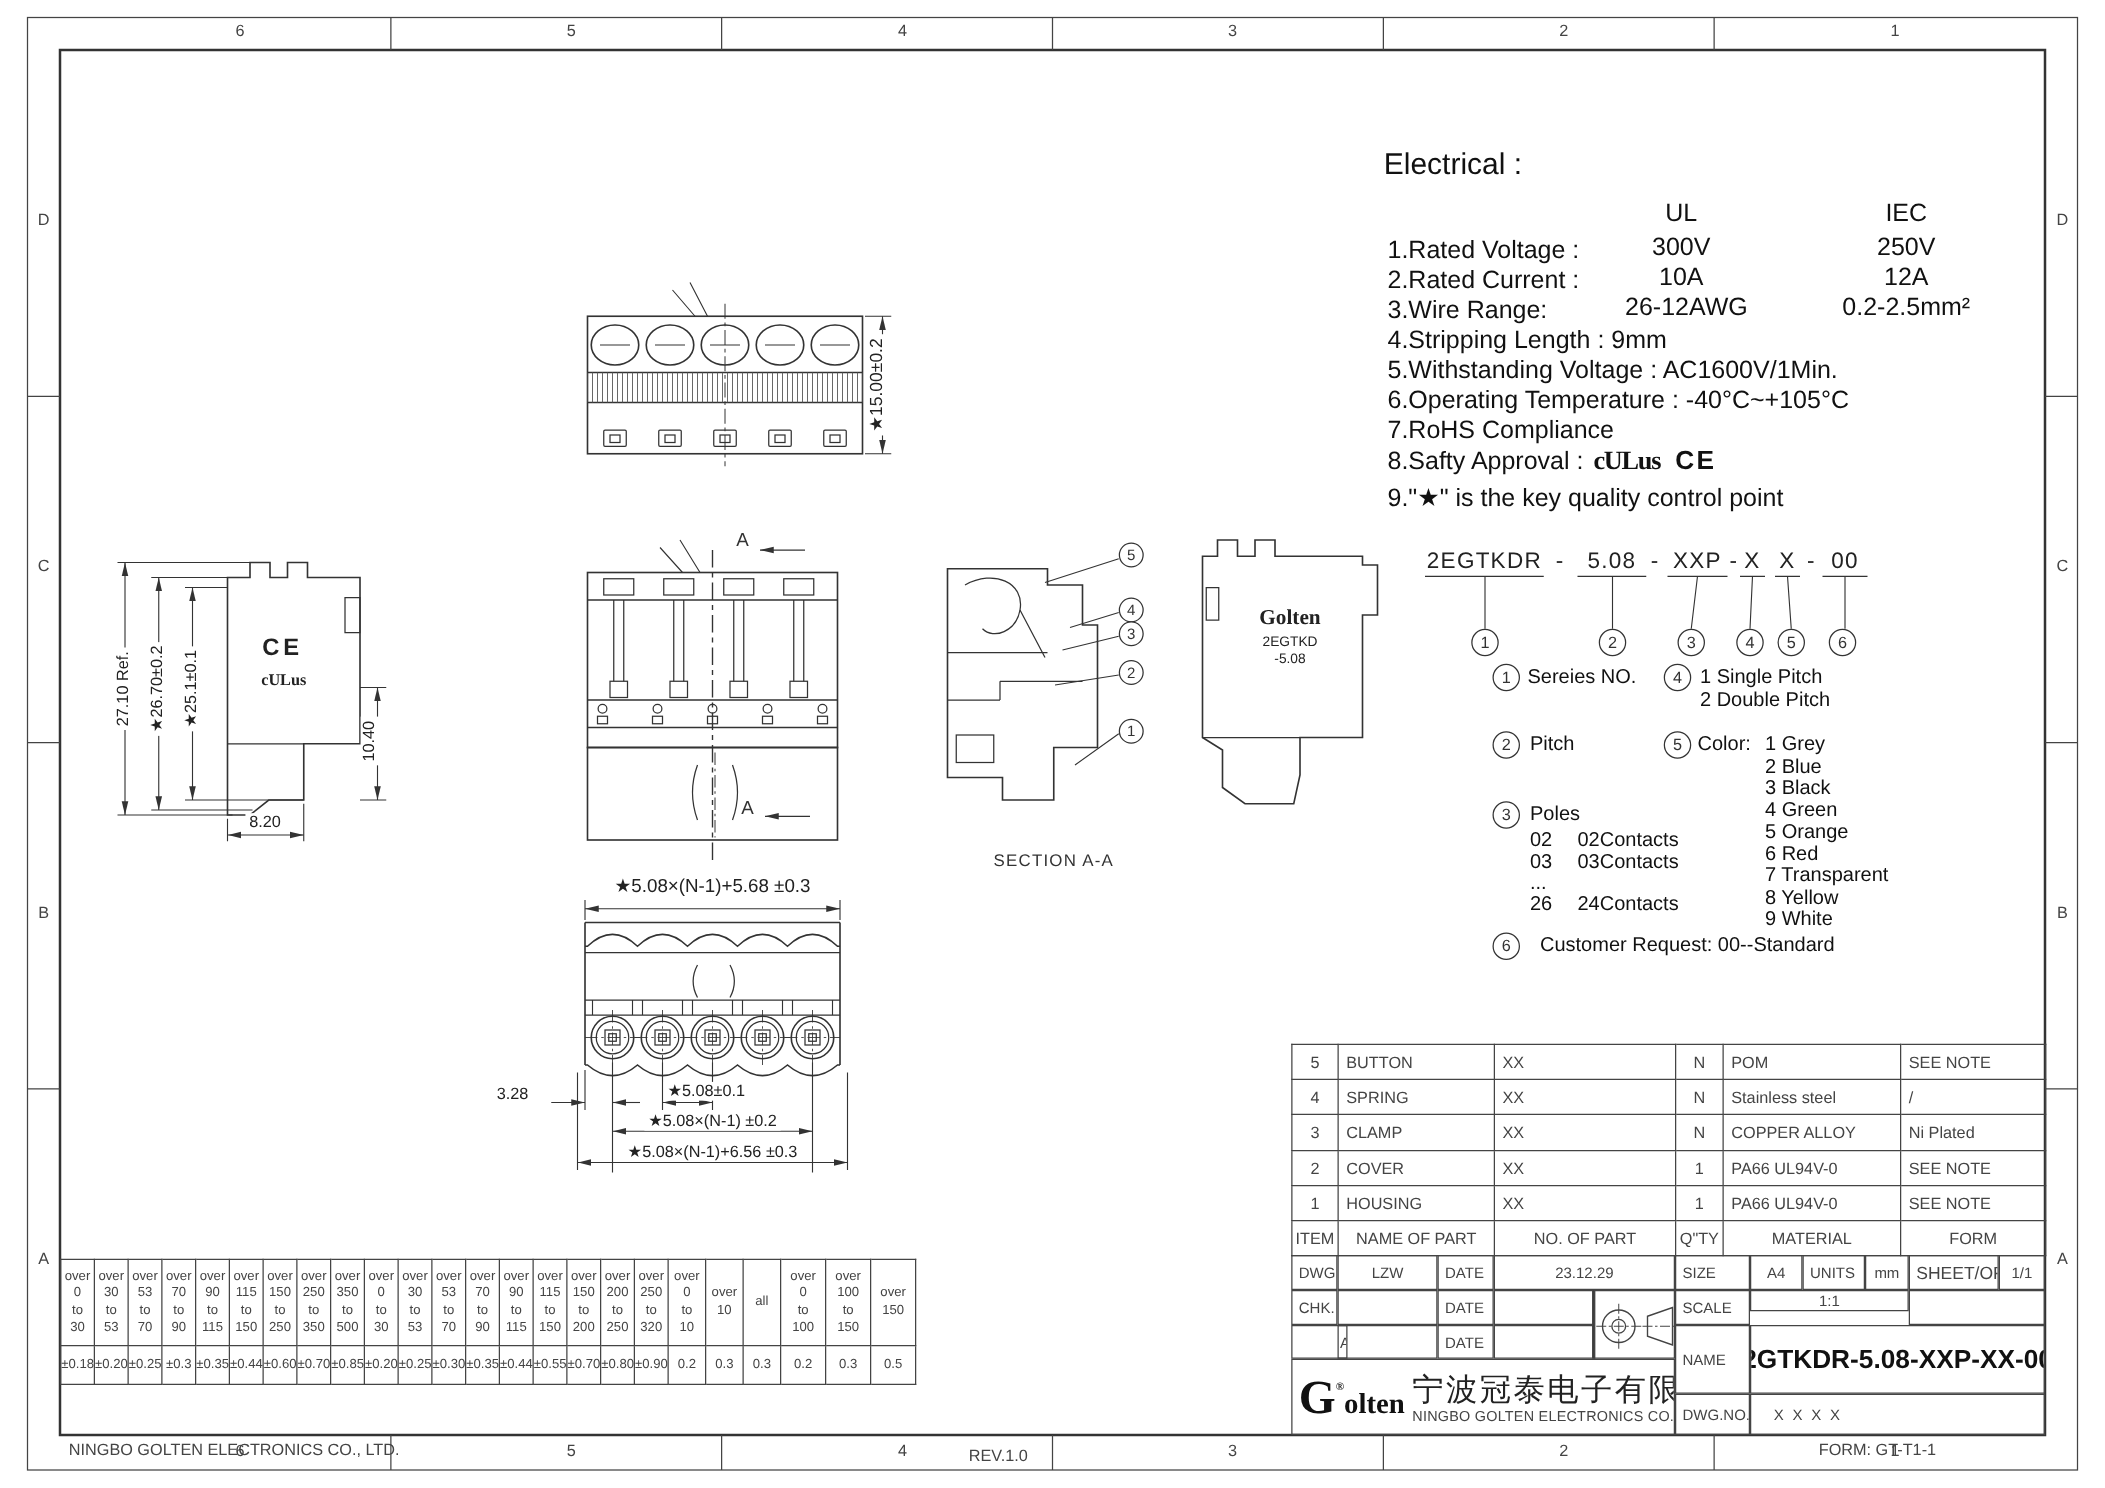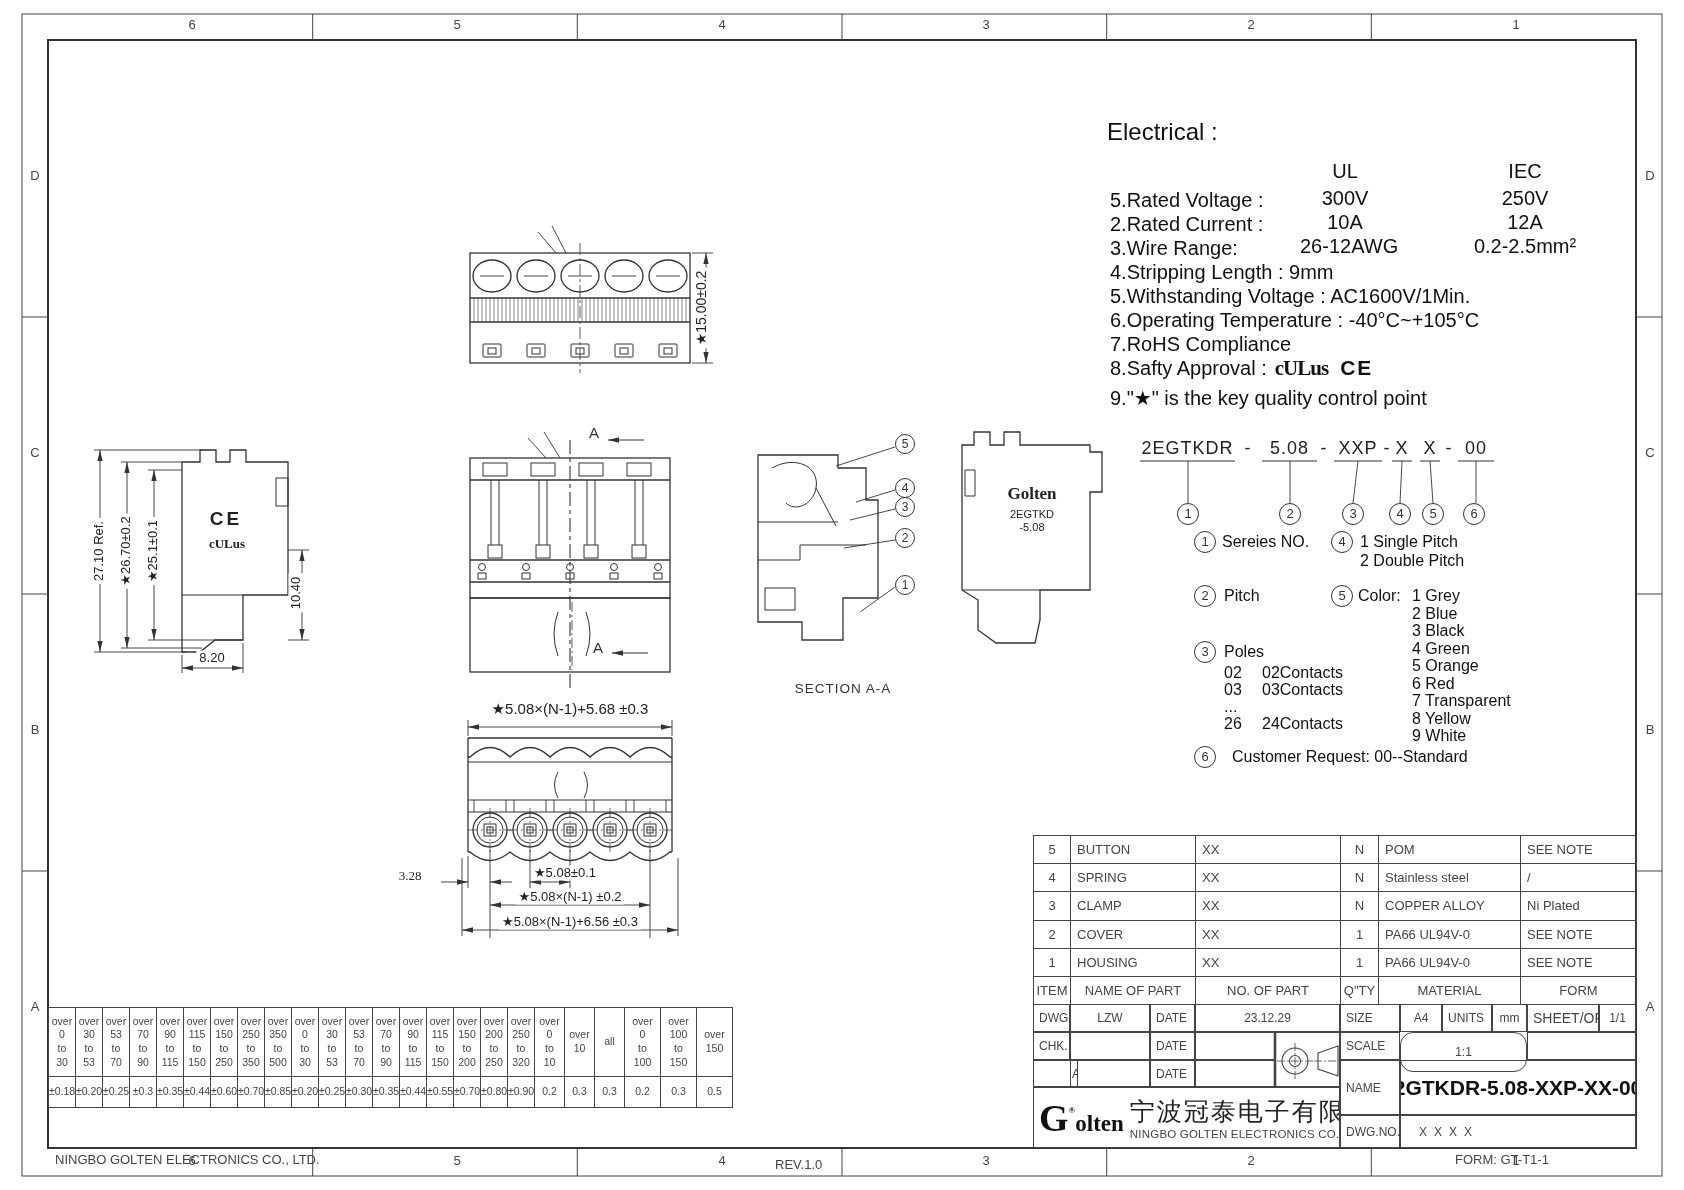--- a/index.html
+++ b/index.html
@@ -271,21 +271,21 @@
   <div class="footer" style="left:55px;top:1152px;">NINGBO GOLTEN ELECTRONICS CO., LTD.</div>
   <div class="footer" style="left:775px;top:1157px;">REV.1.0</div>
   <div class="footer" style="left:1455px;top:1152px;">FORM: GT-T1-1</div>
 
 
   <div>
     <div class="eline etitle" style="left:1107px;top:118px;">Electrical :</div>
     <div class="eline ectr" style="left:1300px;top:160px;width:90px;">UL</div>
     <div class="eline ectr" style="left:1462px;top:160px;width:126px;">IEC</div>
 
-    <div class="eline" style="left:1110px;top:189px;">5.Rated Voltage :</div>
+    <div class="eline" style="left:1110px;top:189px;">1.Rated Voltage :</div>
     <div class="eline ectr" style="left:1300px;top:187px;width:90px;">300V</div>
     <div class="eline ectr" style="left:1462px;top:187px;width:126px;">250V</div>
 
     <div class="eline" style="left:1110px;top:213px;">2.Rated Current :</div>
     <div class="eline ectr" style="left:1300px;top:211px;width:90px;">10A</div>
     <div class="eline ectr" style="left:1462px;top:211px;width:126px;">12A</div>
 
     <div class="eline" style="left:1110px;top:237px;">3.Wire Range:</div>
     <div class="eline ectr" style="left:1300px;top:235px;width:90px;">26-12AWG</div>
     <div class="eline ectr" style="left:1462px;top:235px;width:126px;">0.2-2.5mm²</div>
@@ -431,21 +431,21 @@
     <div class="tc ctr" style="left:1492px;top:1004px;width:35px;height:28px;">mm</div>
     <div class="tc" style="left:1527px;top:1004px;width:72px;height:28px;font-size:14px;">SHEET/OF</div>
     <div class="tc ctr" style="left:1599px;top:1004px;width:37px;height:28px;">1/1</div>
 
     <div class="tc" style="left:1033px;top:1032px;width:37px;height:28px;">CHK.</div>
     <div class="tc" style="left:1070px;top:1032px;width:80px;height:28px;"></div>
     <div class="tc" style="left:1150px;top:1032px;width:45px;height:28px;">DATE</div>
     <div class="tc" style="left:1195px;top:1032px;width:80px;height:28px;"></div>
     <div class="tc" style="left:1275px;top:1032px;width:65px;height:55px;"></div>
     <div class="tc" style="left:1340px;top:1032px;width:60px;height:28px;">SCALE</div>
-    <div class="tc ctr" style="left:1400px;top:1032px;width:127px;height:40px;border-radius:13px;">1:1</div>
+    <div class="tc ctr" style="left:1400px;top:1032px;width:127px;height:17px;">1:1</div>
     <div class="tc" style="left:1527px;top:1032px;width:109px;height:28px;"></div>
 
     <div class="tc" style="left:1033px;top:1060px;width:37px;height:27px;padding-left:38px;">APP.</div>
     <div class="tc" style="left:1070px;top:1060px;width:80px;height:27px;"></div>
     <div class="tc" style="left:1150px;top:1060px;width:45px;height:27px;">DATE</div>
     <div class="tc" style="left:1195px;top:1060px;width:80px;height:27px;"></div>
 
     <div class="tc" style="left:1340px;top:1060px;width:60px;height:55px;">NAME</div>
     <div class="tc ctr namev" style="left:1400px;top:1060px;width:236px;height:55px;">2GTKDR-5.08-XXP-XX-00</div>
 
@@ -546,21 +546,21 @@
     </div>
 
   <div class="dim rot" style="left:701px;top:308px;">★15.00±0.2</div>
   <div class="dim rot sm" style="left:99px;top:551px;">27.10 Ref.</div>
   <div class="dim rot sm" style="left:126px;top:551px;">★26.70±0.2</div>
   <div class="dim rot sm" style="left:153px;top:551px;">★25.1±0.1</div>
   <div class="dim rot sm" style="left:296px;top:593px;">10.40</div>
   <div class="dim sm" style="left:212px;top:658px;">8.20</div>
 
   <div class="dim" style="left:570px;top:709px;font-size:15px;">★5.08×(N-1)+5.68 ±0.3</div>
-  <div class="dim sm" style="left:410px;top:876px;font-family:Liberation Serif, serif;">3.28</div>
+  <div class="dim sm" style="left:410px;top:876px;">3.28</div>
   <div class="dim sm" style="left:565px;top:873px;">★5.08±0.1</div>
   <div class="dim sm" style="left:570px;top:897px;">★5.08×(N-1) ±0.2</div>
   <div class="dim sm" style="left:570px;top:922px;">★5.08×(N-1)+6.56 ±0.3</div>
 
   <div class="mark" style="left:594px;top:432px;">A</div>
   <div class="mark" style="left:598px;top:647px;">A</div>
   <div class="mark" style="left:843px;top:688px;font-size:13.5px;letter-spacing:1px;">SECTION A-A</div>
 
   <div class="vtxt" style="left:196px;top:508px;width:60px;font-size:19px;font-weight:700;letter-spacing:3px;">CE</div>
   <div class="vtxt" style="left:192px;top:536px;width:70px;font-size:13px;font-weight:700;font-family:'Liberation Serif',serif;">cULus</div>

